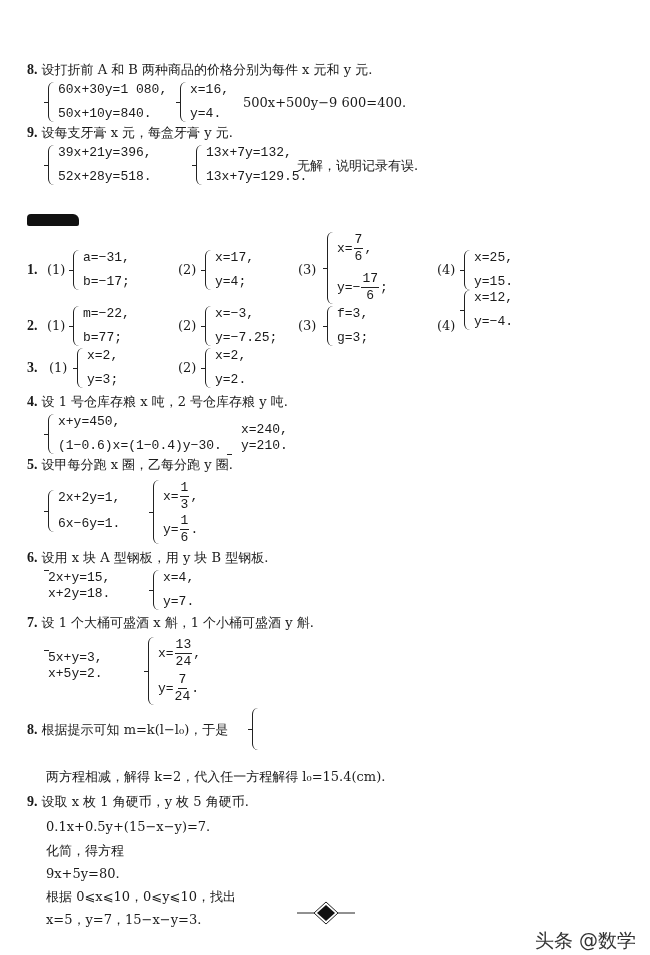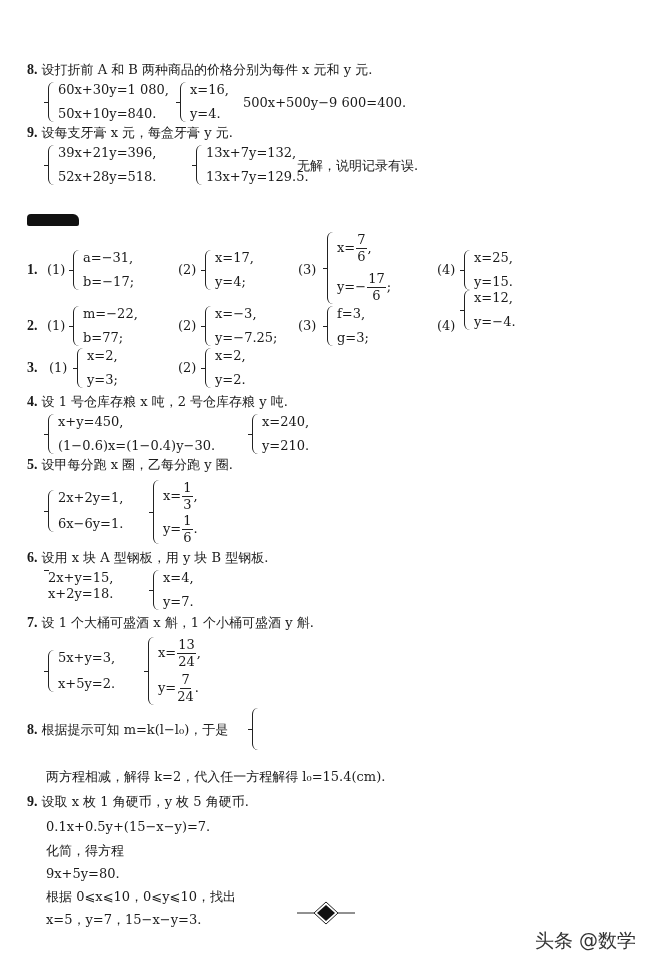--- a/index.html
+++ b/index.html
@@ -4,21 +4,21 @@
   <style>
     html, body { margin: 0; padding: 0; background: #ffffff; }
     body {
       width: 650px; height: 955px; position: relative; overflow: hidden;
       font-family: "DejaVu Serif", "Liberation Serif", serif;
       color: #1a1a1a; font-size: 13px;
     }
     .abs { position: absolute; white-space: nowrap; }
     .num { font-weight: bold; font-family: "Liberation Serif", serif; font-size: 14px; margin-right: 4px; }
     .line { line-height: 16px; }
-    .sys { position: absolute; display: flex; align-items: stretch; }
+    .sys { position: absolute; display: flex; align-items: stretch; font-family: Liberation Mono, monospace; }
     .brace {
       width: 6px; border-left: 1px solid #222; border-radius: 6px 0 0 6px;
       margin-right: 3px; position: relative;
     }
     .brace::before {
       content: ""; position: absolute; left: -5px; top: 50%; width: 5px; height: 1px; background: #222;
     }
     .rows { display: flex; flex-direction: column; justify-content: space-between; }
     .rows span { font-size: 13px; line-height: 16px; white-space: nowrap; }
     .frac { display: inline-flex; flex-direction: column; align-items: center; vertical-align: middle; font-size: 12px; line-height: 13px; margin: 0 1px; }
@@ -172,21 +172,21 @@
 <div class="abs line" style="left:27px;top:394px;">
   <span class="num">4.</span><span>设 1 号仓库存粮 x 吨，2 号仓库存粮 y 吨.</span>
 </div>
 <div class="sys" style="left:48px;top:414px;height:40px;">
   <div class="brace"></div>
   <div class="rows">
       <span>x+y=450,</span>
       <span>(1−0.6)x=(1−0.4)y−30.</span>
     </div>
 </div>
-<div class="sys" style="left:252px;top:414px;height:40px;">
+<div class="sys" style="left:231px;top:414px;height:40px;align-items:flex-end;">
   <div class="brace"></div>
   <div class="rows">
       <span>x=240,</span>
       <span>y=210.</span>
     </div>
 </div>
 
 <div class="abs line" style="left:27px;top:457px;">
   <span class="num">5.</span><span>设甲每分跑 x 圈，乙每分跑 y 圈.</span>
 </div>
@@ -225,21 +225,21 @@
   <div class="brace"></div>
   <div class="rows">
       <span>x=4,</span>
       <span>y=7.</span>
     </div>
 </div>
 
 <div class="abs line" style="left:27px;top:615px;">
   <span class="num">7.</span><span>设 1 个大桶可盛酒 x 斛，1 个小桶可盛酒 y 斛.</span>
 </div>
-<div class="sys" style="left:48px;top:650px;height:42px;">
+<div class="sys" style="left:48px;top:650px;height:42px;flex-direction:column;">
   <div class="brace"></div>
   <div class="rows">
       <span>5x+y=3,</span>
       <span>x+5y=2.</span>
     </div>
 </div>
 <div class="sys" style="left:148px;top:637px;height:68px;">
   <div class="brace"></div>
   <div class="rows">
     <span><span>x=</span><span class="frac">

